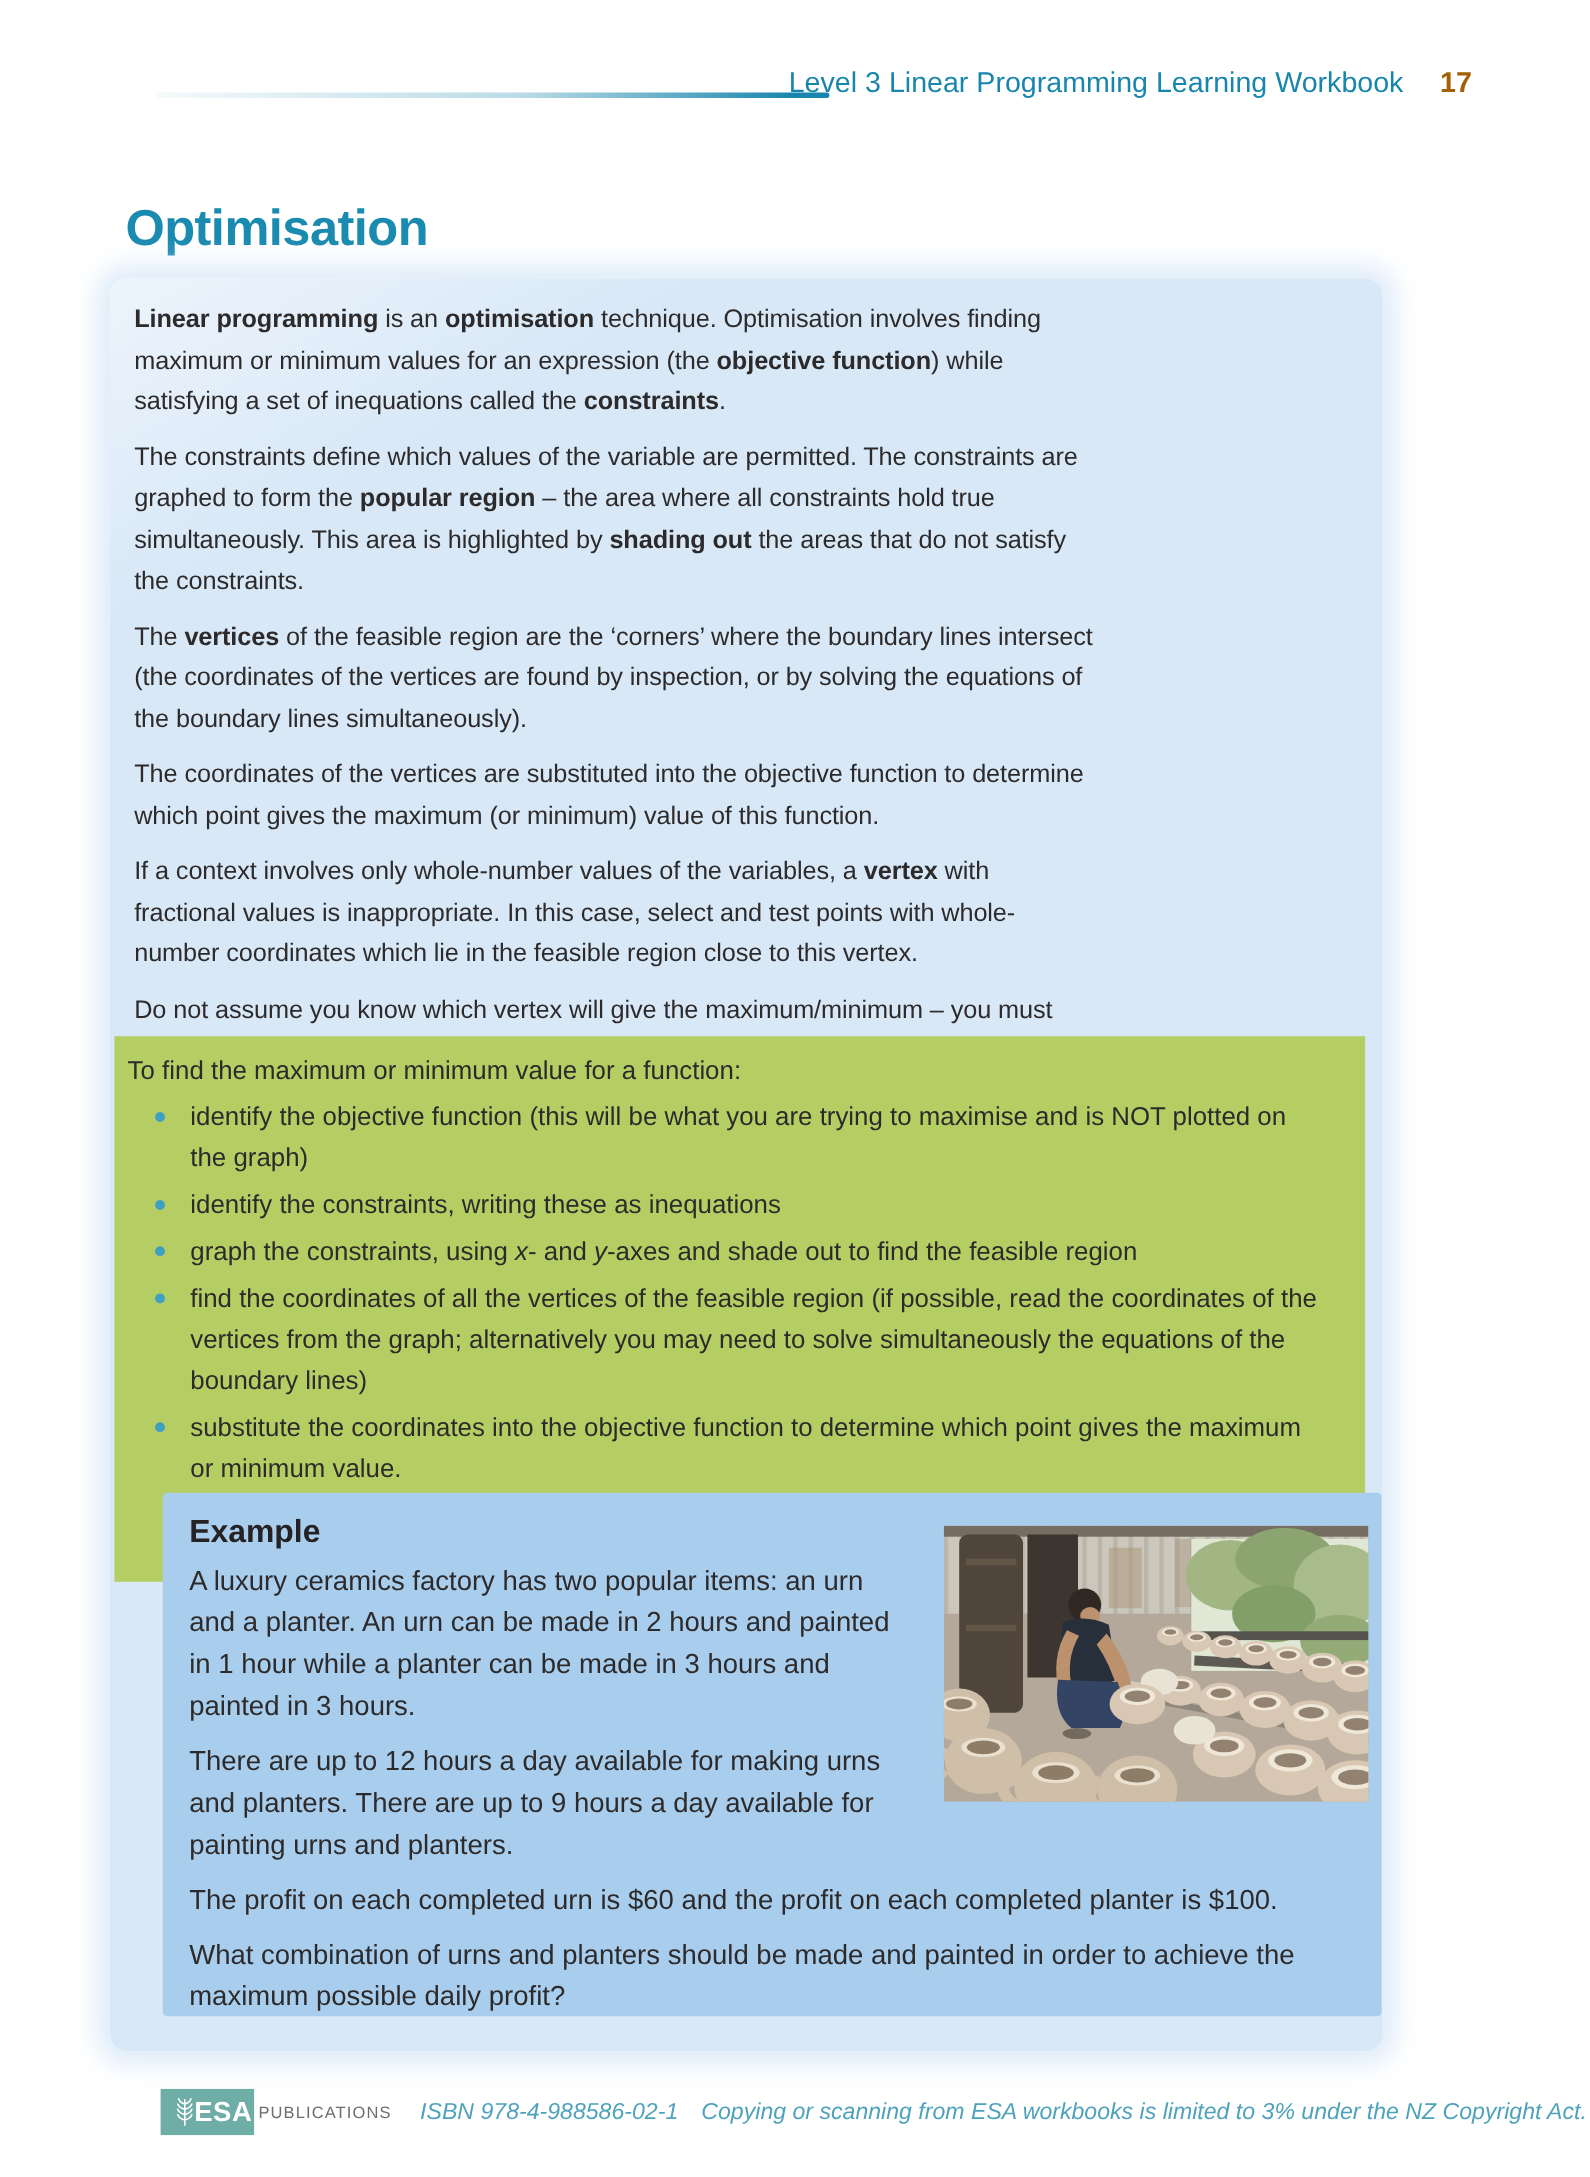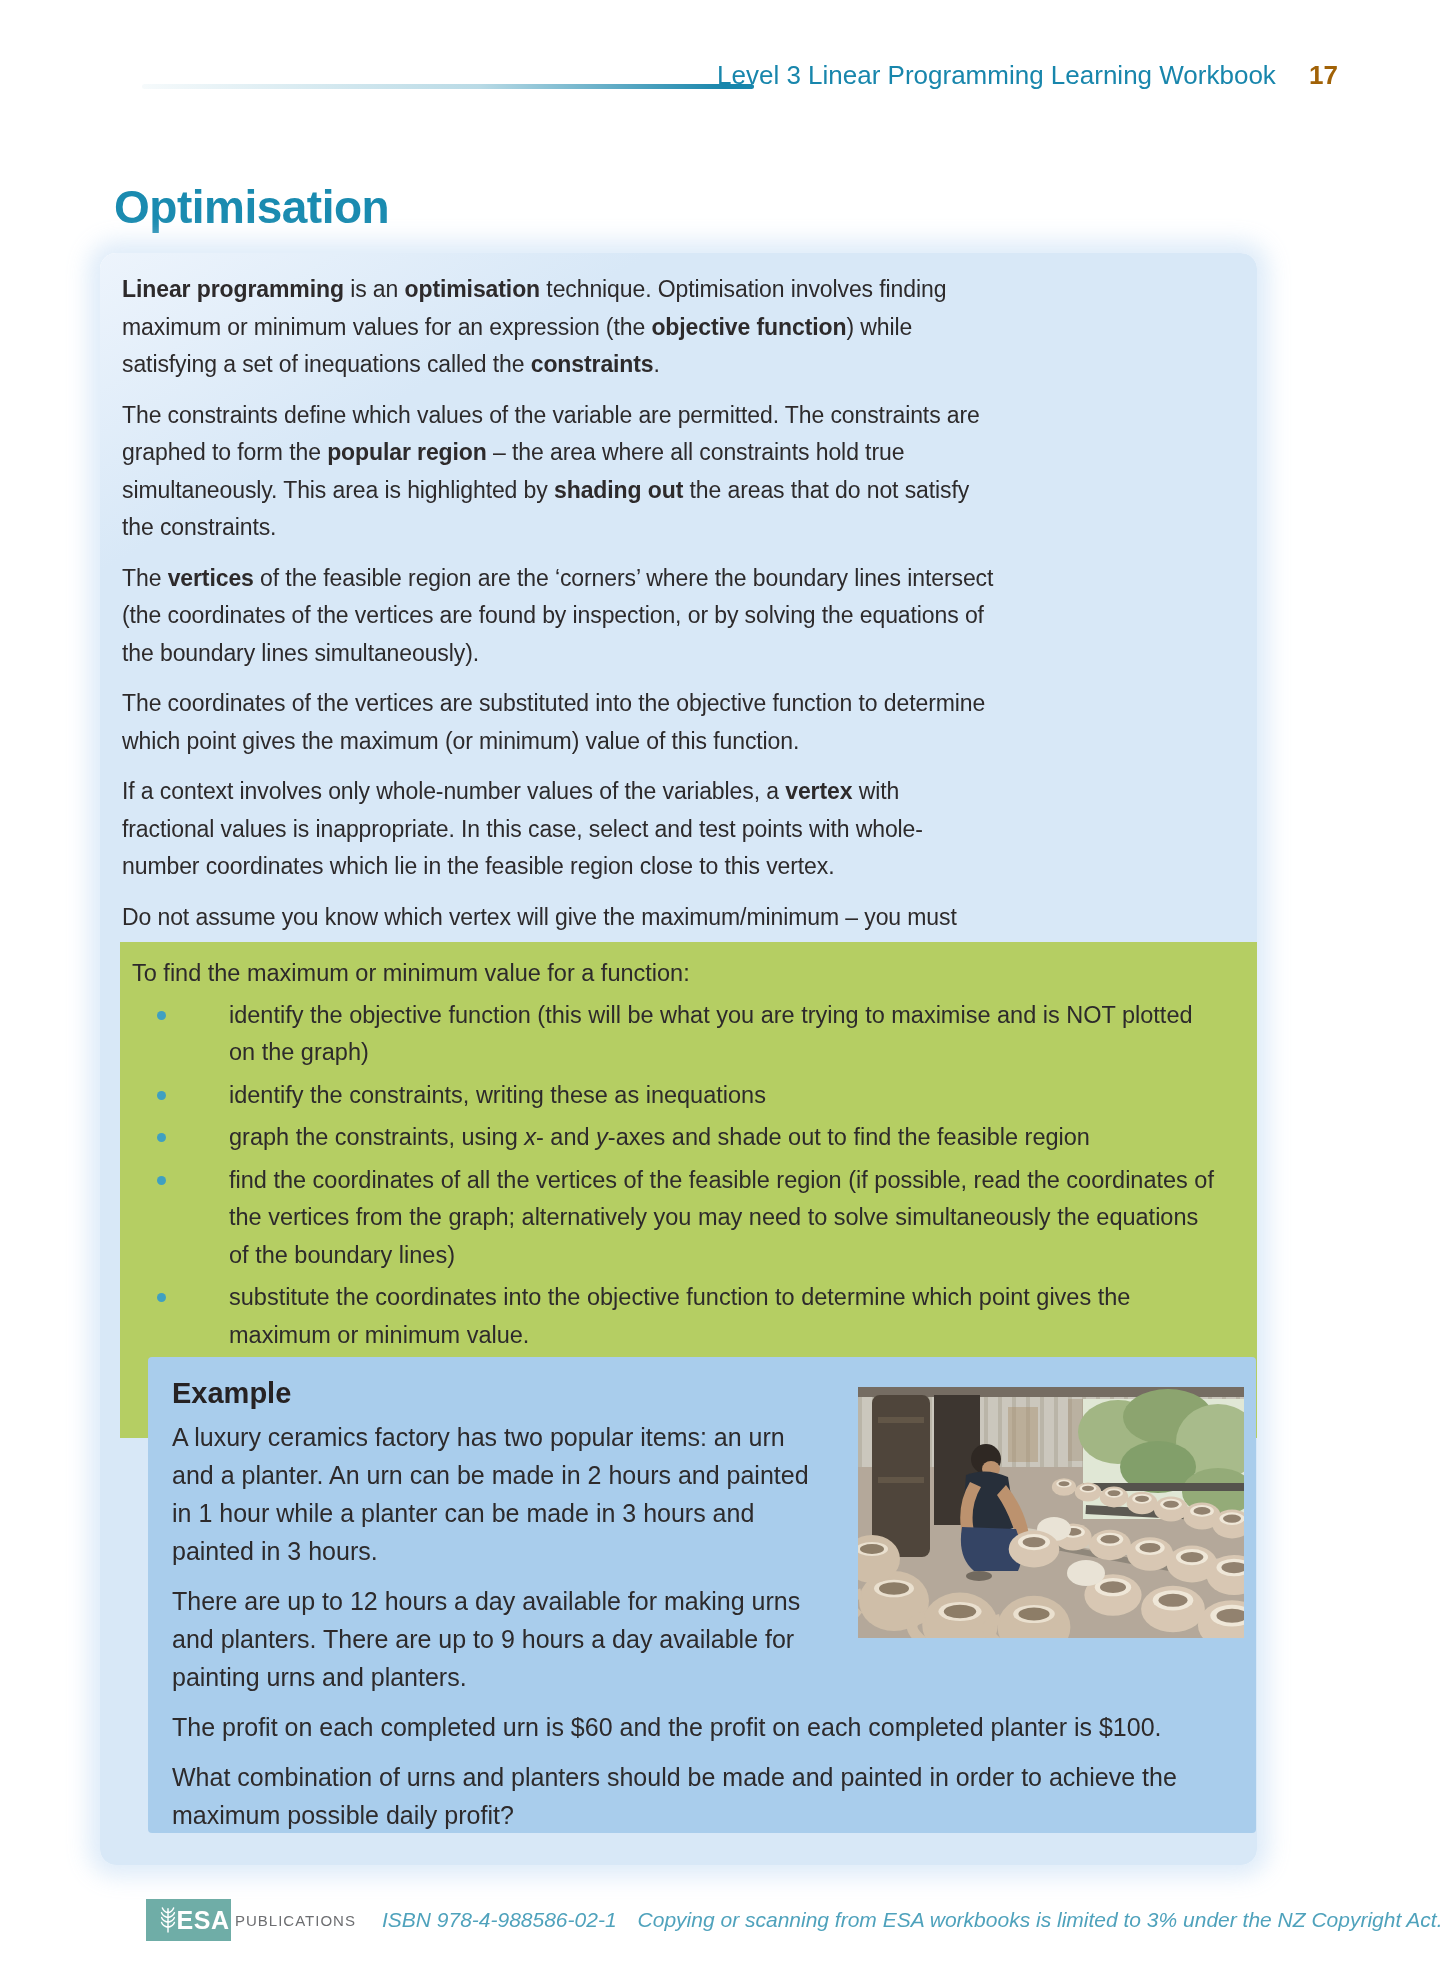--- a/index.html
+++ b/index.html
@@ -21,25 +21,25 @@
   .panel{position:absolute;left:100px;top:253px;width:1157px;height:1612px;border-radius:16px;
     background:linear-gradient(150deg,#edf4fc 0%,#d8e8f7 14%);
     box-shadow:0 0 22px 12px rgba(217,233,248,0.85);}
 
   
   .intro{position:absolute;left:22px;top:18px;width:872px;}
   .intro p{margin:0 0 13px 0;font-size:23px;line-height:37.5px;letter-spacing:-0.1px;}
   .intro b{font-weight:bold;}
 
   
-  .method-box{position:absolute;left:20px;top:689px;width:1137px;height:496px;background:#b5ce63;
+  .method-box{position:absolute;left:4px;top:689px;width:1137px;height:496px;background:#b5ce63;
     box-sizing:border-box;padding:13px 0 0 12px;}
   .method-intro{margin:0 0 4px 0;font-size:23.5px;line-height:37.5px;}
   .method-list{list-style:none;margin:0;padding:0;}
-  .method-list li{display:flex;margin:0 0 5px 0;font-size:23.5px;line-height:37.5px;width:1085px;gap:40px;}
+  .method-list li{display:flex;margin:0 0 5px 0;font-size:23.5px;line-height:37.5px;width:1085px;}
   .method-list .dot{flex:0 0 auto;width:9px;height:9px;border-radius:50%;background:#3fa0c1;
     margin:14px 23px 0 25px;}
   .method-list .btxt{flex:1;max-width:1030px;}
 
   
   .example-box{position:absolute;left:48px;top:1104px;width:1108px;height:476px;background:#a9cdec;
     border-radius:4px;box-sizing:border-box;padding:20px 0 0 24px;}
   .example-heading{margin:0 0 8px 0;font-size:29px;font-weight:bold;color:#262223;}
   .example-box p{margin:0 0 12px 0;font-size:25px;line-height:38px;width:1056px;}
   .example-box p.narrow{width:655px;}

